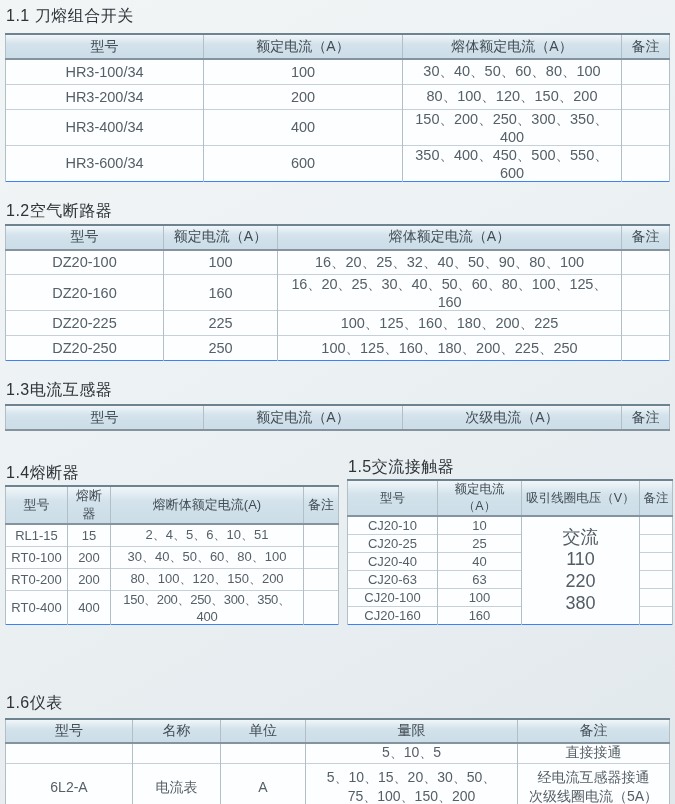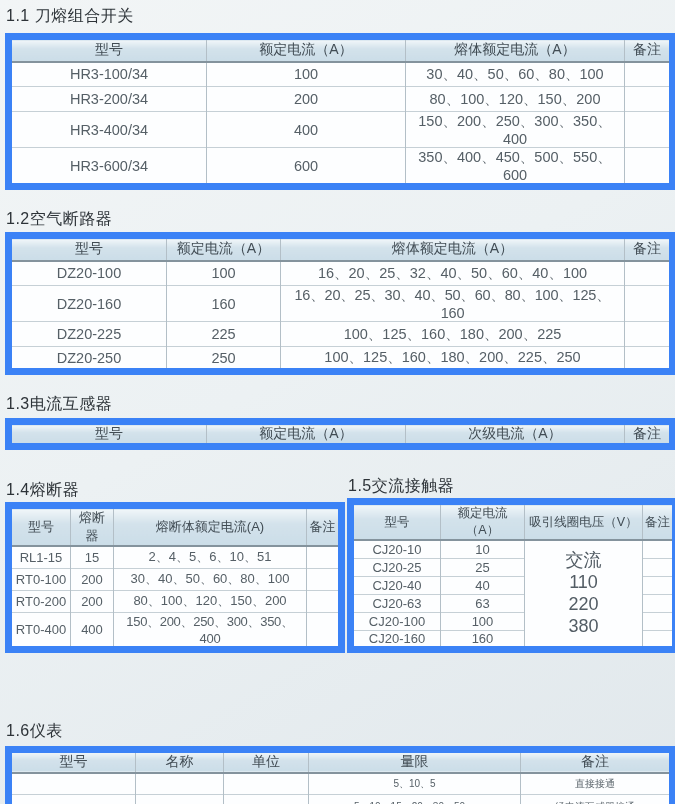--- a/index.html
+++ b/index.html
@@ -10,21 +10,21 @@
     color:#4a545c;
   }
   .page{box-sizing:border-box;width:555px;height:804px;padding:6px 4px 16px 5px;}
   .sec-title{
     font-size:16px;line-height:20px;font-weight:400;color:#2d3338;
     margin:0 0 0 1px;letter-spacing:0.5px;
   }
   table{
     border-collapse:collapse;table-layout:fixed;
     background:#8b5cf6;
-    border:7px solid #3b82f6;
+    border:1px solid #3b82f6;
   }
   th{
     background:linear-gradient(180deg,#f0f6f9 0%,#d3e2eb 40%,#cbdde8 100%);
     font-weight:400;color:#414c54;
     border-top:2px solid #6e8390;
     border-bottom:2px solid #84939d;
   }
   th,td{
     border-left:1px solid #b3bfc7;border-right:1px solid #b3bfc7;
     text-align:center;vertical-align:middle;
@@ -42,21 +42,21 @@
   .t4{width:333px;}
   .t4 th{height:23px;font-size:13px;}
   .t4 td{height:22px;font-size:13px;}
   .fit2{font-size:12.5px;letter-spacing:-0.3px;}
   .t5{width:325px;}
   .t5 th{height:22px;font-size:12.5px;padding:0 1px;}
   .t5 td{height:18px;font-size:13px;}
   .t5 .voltage{line-height:22px;font-size:18px;color:#525c64;}
   
   .t6 th{height:24px;font-size:14px;}
-  .t6 td{height:21px;font-size:10px;}
+  .t6 td{height:21px;font-size:14px;}
   .t6 td.tall{height:47px;line-height:19px;}
   
   .mt-t1{margin-top:7px;}
   .mt-s2{margin-top:19px;}
   .mt-t2{margin-top:3px;}
   .mt-s3{margin-top:19px;}
   .mt-t3{margin-top:4px;}
   .duo{display:flex;gap:9px;margin-top:26px;align-items:flex-end;}
   .duo .col-l{width:333px;flex:none;}
   .duo .col-r{width:325px;flex:none;}
@@ -122,21 +122,21 @@
     <tbody>
         <tr>
       <th>型号</th>
       <th>额定电流（A）</th>
       <th>熔体额定电流（A）</th>
       <th>备注</th>
     </tr>
     <tr>
       <td>DZ20-100</td>
       <td>100</td>
-      <td>16、20、25、32、40、50、60、40、100</td>
+      <td>16、20、25、32、40、50、90、80、100</td>
       <td></td>
     </tr>
     <tr>
       <td>DZ20-160</td>
       <td>160</td>
       <td class="fit">16、20、25、30、40、50、60、80、100、125、160</td>
       <td></td>
     </tr>
     <tr>
       <td>DZ20-225</td>

